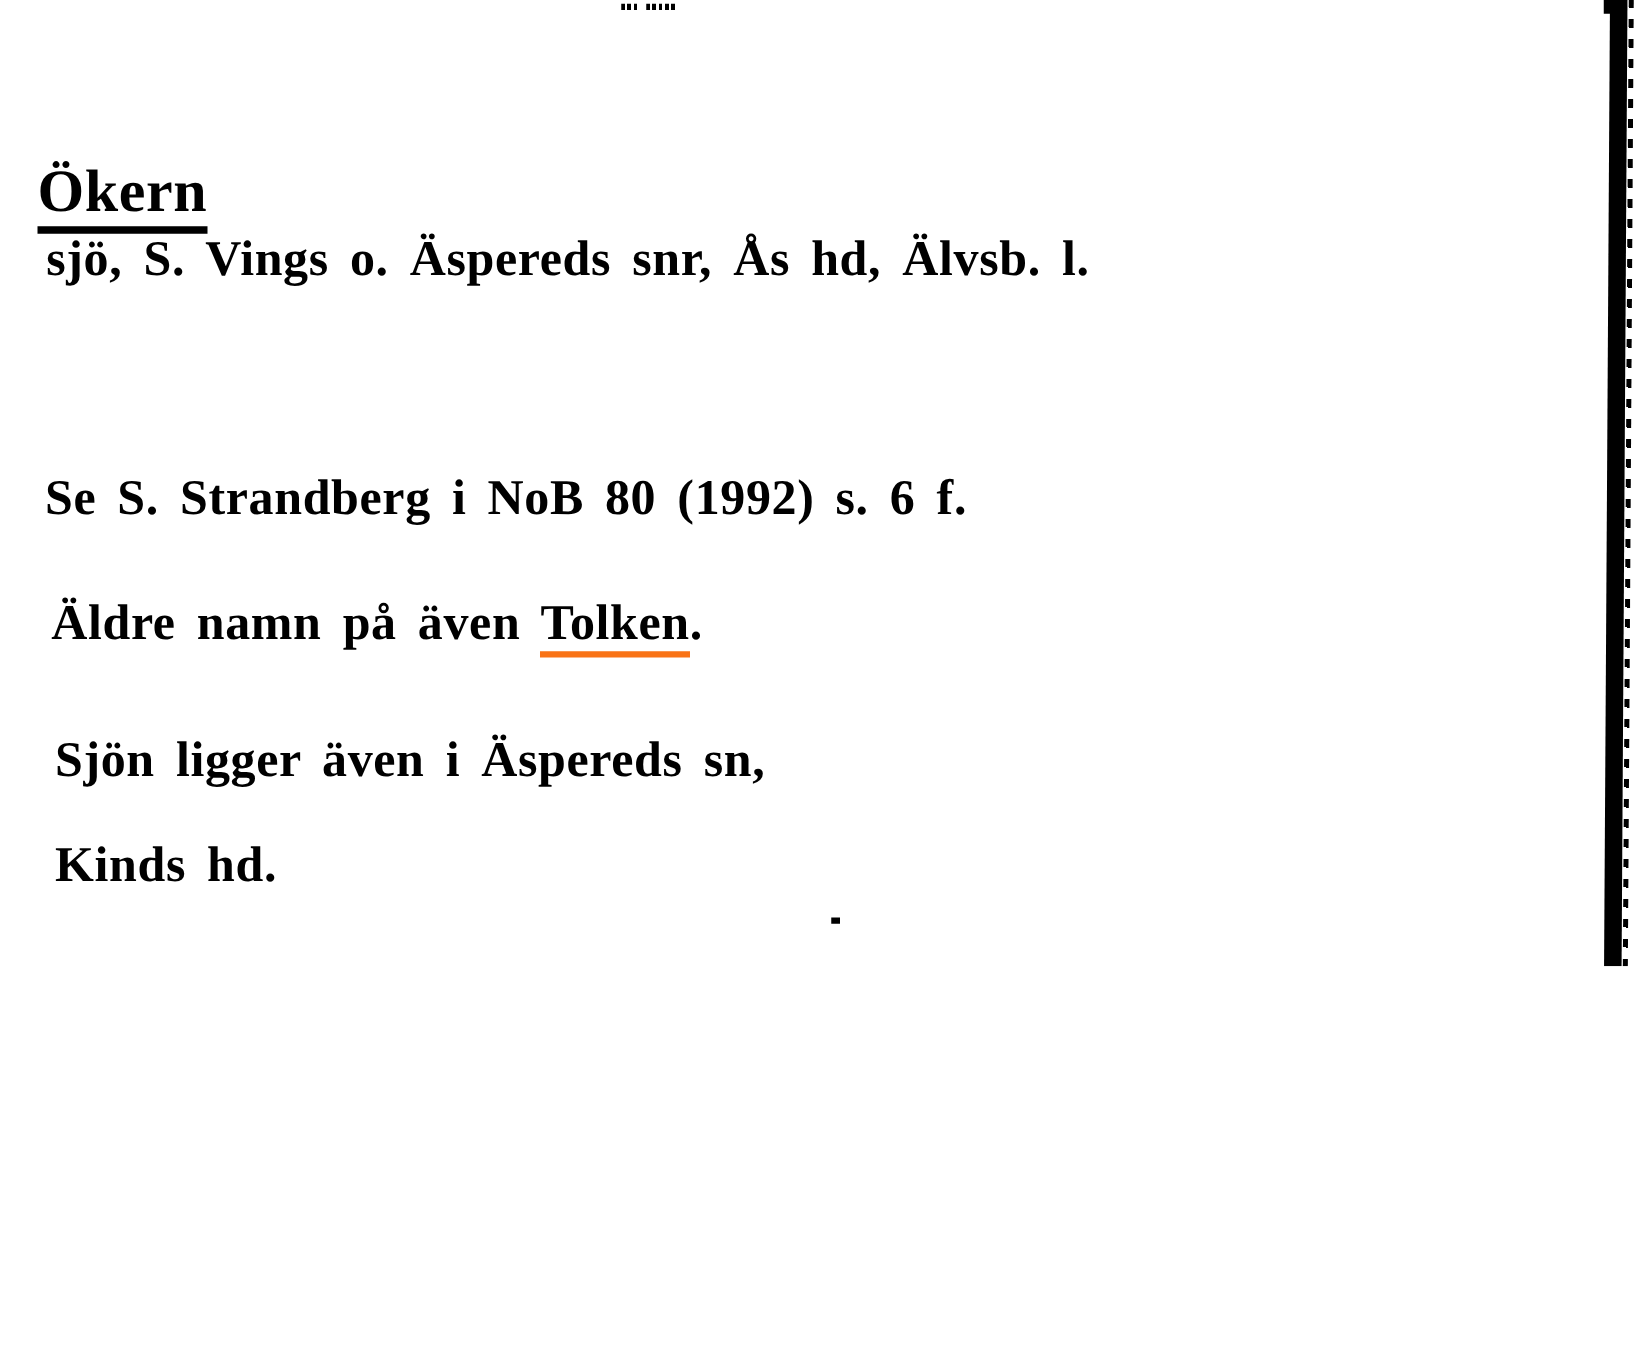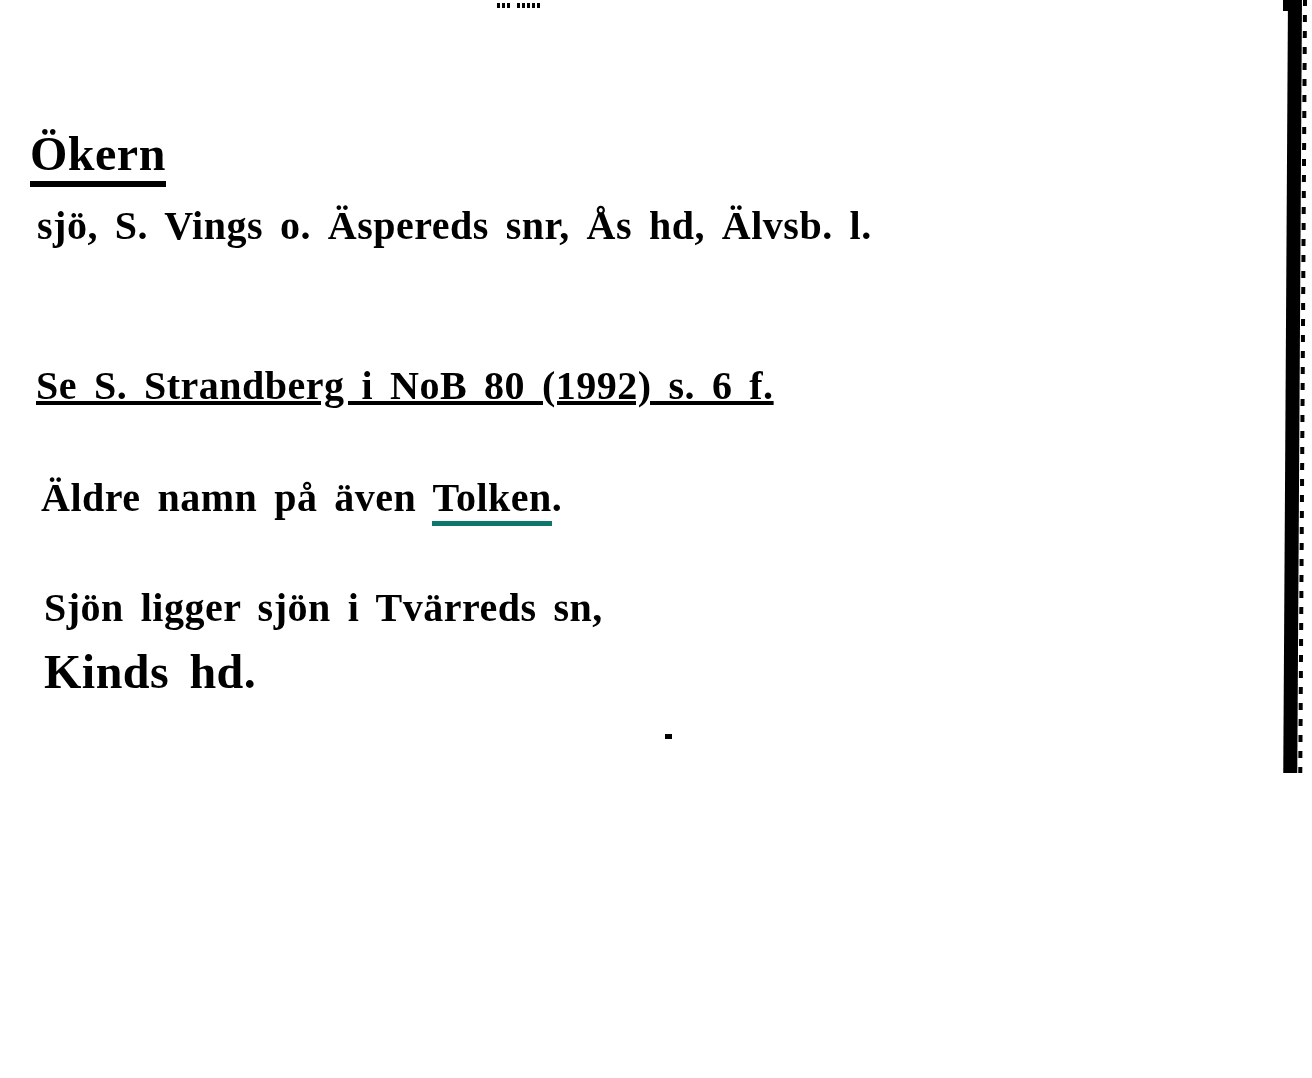--- a/index.html
+++ b/index.html
@@ -31,46 +31,44 @@
     font-size: 48px;
   }
   .heading .u {
     border-bottom: 6px solid #000;
     padding-bottom: 1px;
   }
   .location-line {
     left: 37px;
     top: 183px;
     font-size: 40px;
-    margin-top: 19px;
   }
   .reference-line {
     left: 36px;
-    top: 362px;
+    top: 374px;
     font-size: 40px;
-    text-decoration: underline;
   }
   .older-name-line {
     left: 41px;
     top: 474px;
     font-size: 40px;
   }
   .older-name-line .u {
-    border-bottom: 5px solid #0f766e;
+    border-bottom: 5px solid #f97316;
     padding-bottom: 1px;
   }
   .note-line-1 {
     left: 44px;
     top: 584px;
     font-size: 40px;
   }
   .note-line-2 {
     left: 44px;
-    top: 644px;
-    font-size: 48px;
+    top: 668px;
+    font-size: 40px;
   }
   .signature {
     left: 734px;
     top: 980px;
     font-size: 44px;
   }
   
   .dash-marks {
     position: absolute;
     top: 3px;
@@ -171,21 +169,21 @@
   </div>
 
   <div class="txt location-line">sjö, S. Vings o. Äspereds snr, Ås hd, Älvsb. l.</div>
 
   <div class="txt reference-line">Se S. Strandberg i NoB 80 (1992) s. 6 f.</div>
 
   <div class="txt older-name-line">
     <span>Äldre namn på även </span><span class="u">Tolken</span><span>.</span>
   </div>
 
-  <div class="txt note-line-1">Sjön ligger sjön i Tvärreds sn,</div>
+  <div class="txt note-line-1">Sjön ligger även i Äspereds sn,</div>
 
   <div class="txt note-line-2">Kinds hd.</div>
 
 
   <div class="speck-1"></div>
   <div class="speck-2"></div>
 
   <div class="edge-bar"></div>
   <div class="edge-bar-ragged"></div>
   <div class="edge-bar-top"></div>

